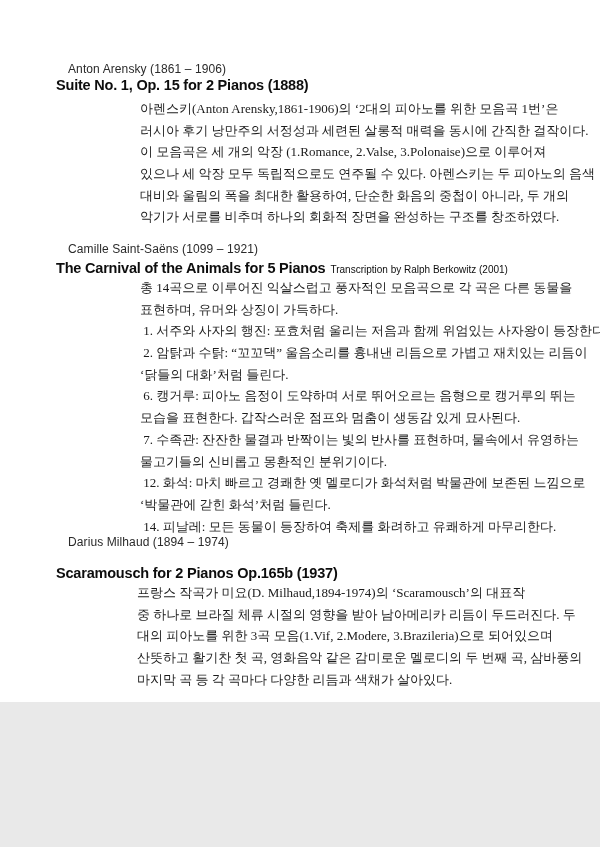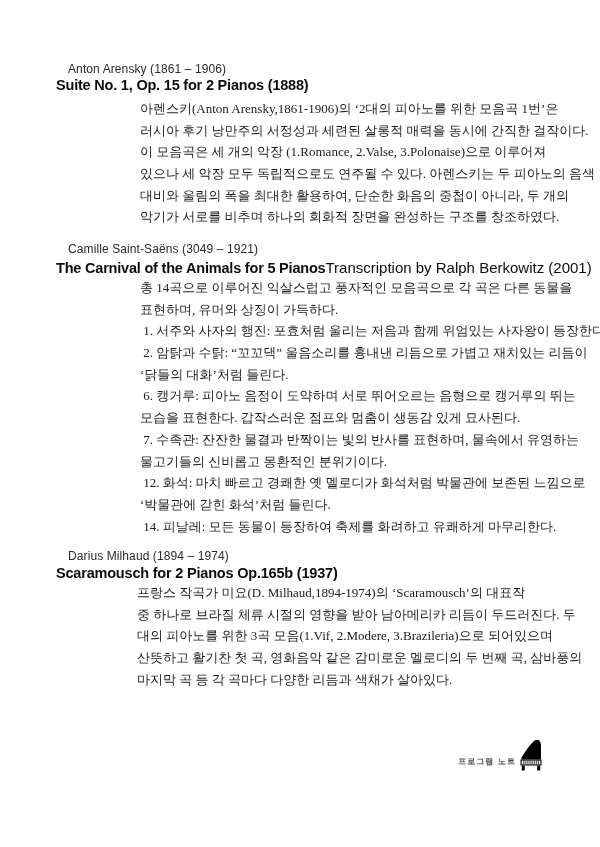--- a/index.html
+++ b/index.html
@@ -1,19 +1,19 @@
 <!DOCTYPE html>
 <html><head>
 <meta charset="utf-8">
 <style>
   html, body { margin: 0; padding: 0; background: #e9e9e9; }
   #page {
     position: relative;
     width: 600px;
-    height: 847px;
+    height: 702px;
     margin: 0 auto;
     background: #ffffff;
     overflow: hidden;
     font-family: "Liberation Serif", serif;
     color: #151515;
   }
   .section { position: absolute; left: 0; top: 0; width: 600px; }
   .composer {
     position: absolute;
     left: 68px;
@@ -30,22 +30,23 @@
     font-family: Liberation Sans, sans-serif;
     font-weight: 700;
     font-size: 14.5px;
     line-height: 18px;
     letter-spacing: -0.2px;
     color: #0d0d0d;
     white-space: pre;
   }
   .work-subtitle {
     font-weight: 400;
-    font-size: 15px;
+    font-size: 10px;
     letter-spacing: 0;
+    margin-left: 5px;
   }
   .para {
     position: absolute;
     left: 140px;
     width: 420px;
     font-family: "Liberation Serif", serif;
     font-size: 13px;
     line-height: 21.7px;
     color: #1b1b1b;
     white-space: pre;
@@ -76,27 +77,27 @@
 
 <div id="page">
 
   <div class="section">
     <div class="composer" style="top:62px">Anton Arensky (1861 – 1906)</div>
     <div class="work-title" style="top:76px"><span>Suite No. 1, Op. 15 for 2 Pianos (1888)</span></div>
     <div class="para" style="top:98px"><div class="line">아렌스키(Anton Arensky,1861-1906)의 ‘2대의 피아노를 위한 모음곡 1번’은</div><div class="line">러시아 후기 낭만주의 서정성과 세련된 살롱적 매력을 동시에 간직한 걸작이다.</div><div class="line">이 모음곡은 세 개의 악장 (1.Romance, 2.Valse, 3.Polonaise)으로 이루어져</div><div class="line">있으나 세 악장 모두 독립적으로도 연주될 수 있다. 아렌스키는 두 피아노의 음색</div><div class="line">대비와 울림의 폭을 최대한 활용하여, 단순한 화음의 중첩이 아니라, 두 개의</div><div class="line">악기가 서로를 비추며 하나의 회화적 장면을 완성하는 구조를 창조하였다.</div></div>
   </div>
 
   <div class="section">
-    <div class="composer" style="top:242px">Camille Saint-Saëns (3049 – 1921)</div>
+    <div class="composer" style="top:242px">Camille Saint-Saëns (1099 – 1921)</div>
     <div class="work-title" style="top:259px"><span>The Carnival of the Animals for 5 Pianos</span><span class="work-subtitle">Transcription by Ralph Berkowitz (2001)</span></div>
     <div class="para" style="top:277px"><div class="line">총 14곡으로 이루어진 익살스럽고 풍자적인 모음곡으로 각 곡은 다른 동물을</div><div class="line">표현하며, 유머와 상징이 가득하다.</div><div class="line"> 1. 서주와 사자의 행진: 포효처럼 울리는 저음과 함께 위엄있는 사자왕이 등장한다.</div><div class="line"> 2. 암탉과 수탉: “꼬꼬댁” 울음소리를 흉내낸 리듬으로 가볍고 재치있는 리듬이</div><div class="line">‘닭들의 대화’처럼 들린다.</div><div class="line"> 6. 캥거루: 피아노 음정이 도약하며 서로 뛰어오르는 음형으로 캥거루의 뛰는</div><div class="line">모습을 표현한다. 갑작스러운 점프와 멈춤이 생동감 있게 묘사된다.</div><div class="line"> 7. 수족관: 잔잔한 물결과 반짝이는 빛의 반사를 표현하며, 물속에서 유영하는</div><div class="line">물고기들의 신비롭고 몽환적인 분위기이다.</div><div class="line"> 12. 화석: 마치 빠르고 경쾌한 옛 멜로디가 화석처럼 박물관에 보존된 느낌으로</div><div class="line">‘박물관에 갇힌 화석’처럼 들린다.</div><div class="line"> 14. 피날레: 모든 동물이 등장하여 축제를 화려하고 유쾌하게 마무리한다.</div></div>
   </div>
 
   <div class="section">
-    <div class="composer" style="top:549px">Darius Milhaud (1894 – 1974)</div>
+    <div class="composer" style="top:535px">Darius Milhaud (1894 – 1974)</div>
     <div class="work-title" style="top:564px"><span>Scaramousch for 2 Pianos Op.165b (1937)</span></div>
     <div class="para" style="top:582px; left:137px"><div class="line">프랑스 작곡가 미요(D. Milhaud,1894-1974)의 ‘Scaramousch’의 대표작</div><div class="line">중 하나로 브라질 체류 시절의 영향을 받아 남아메리카 리듬이 두드러진다. 두</div><div class="line">대의 피아노를 위한 3곡 모음(1.Vif, 2.Modere, 3.Brazileria)으로 되어있으며</div><div class="line">산뜻하고 활기찬 첫 곡, 영화음악 같은 감미로운 멜로디의 두 번째 곡, 삼바풍의</div><div class="line">마지막 곡 등 각 곡마다 다양한 리듬과 색채가 살아있다.</div></div>
   </div>
 
   <div id="footer">
     <span class="footer-label">프로그램 노트</span>
     <span>
       <svg class="piano-icon-svg" width="22" height="34" viewBox="0 0 22 34" aria-hidden="true">
 
         <path d="M1.5 21.5 L1.5 19.5 C5 13.5 9.5 7.5 13 4 C15 2 17.8 1 19.4 2.8 C20.8 4.4 21 6.5 21 9 L21 21.5 Z" fill="#000000"></path>

